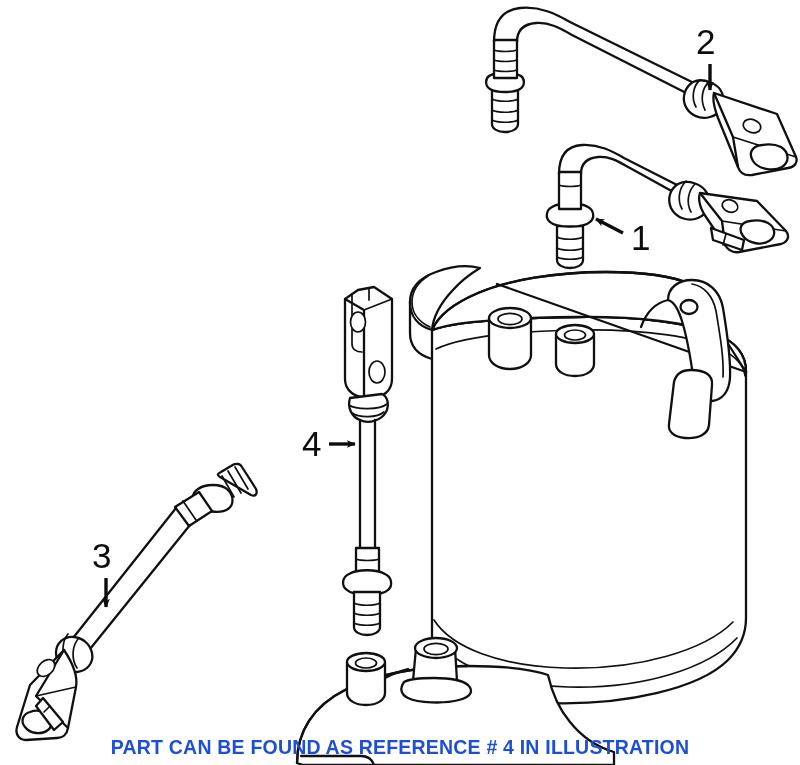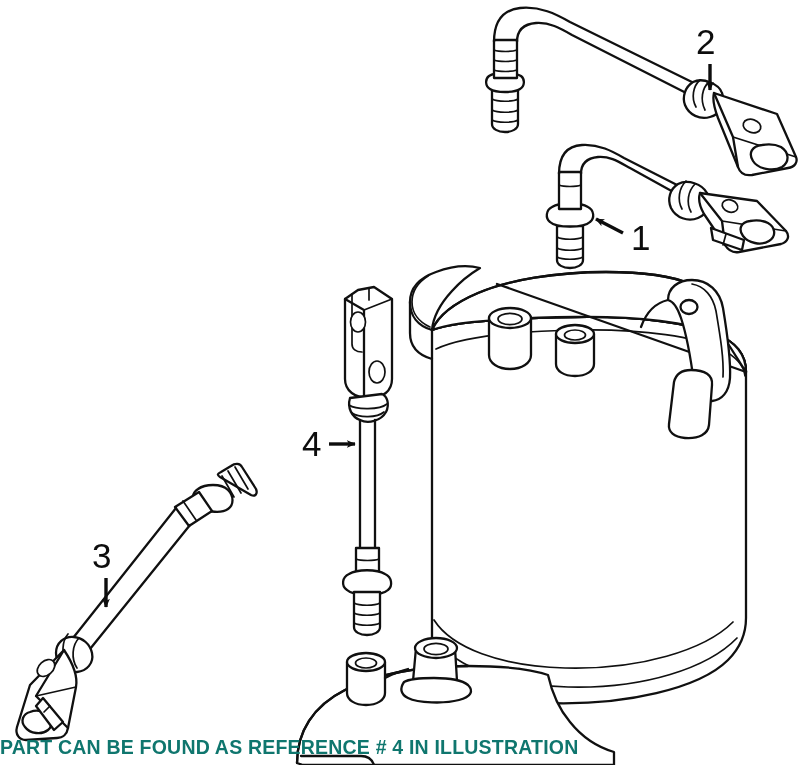--- a/index.html
+++ b/index.html
@@ -28,26 +28,26 @@
   .callout-num {
     font-family: "Liberation Sans", sans-serif;
     font-weight: 400;
     fill: #0d0d0d;
   }
   #caption {
     position: absolute;
     left: 0;
     bottom: 6px;
     width: 800px;
-    text-align: left;
+    text-align: center;
     font-family: "Liberation Sans", sans-serif;
     font-weight: bold;
     font-size: 19.5px;
     letter-spacing: 0.2px;
-    color: #0f766e;
+    color: #1d4ed8;
     white-space: nowrap;
   }
 </style>
 </head>
 <body>
 
 <div id="stage">
 
   <svg id="diagram" viewBox="0 0 800 765" xmlns="http://www.w3.org/2000/svg">
     <defs>

